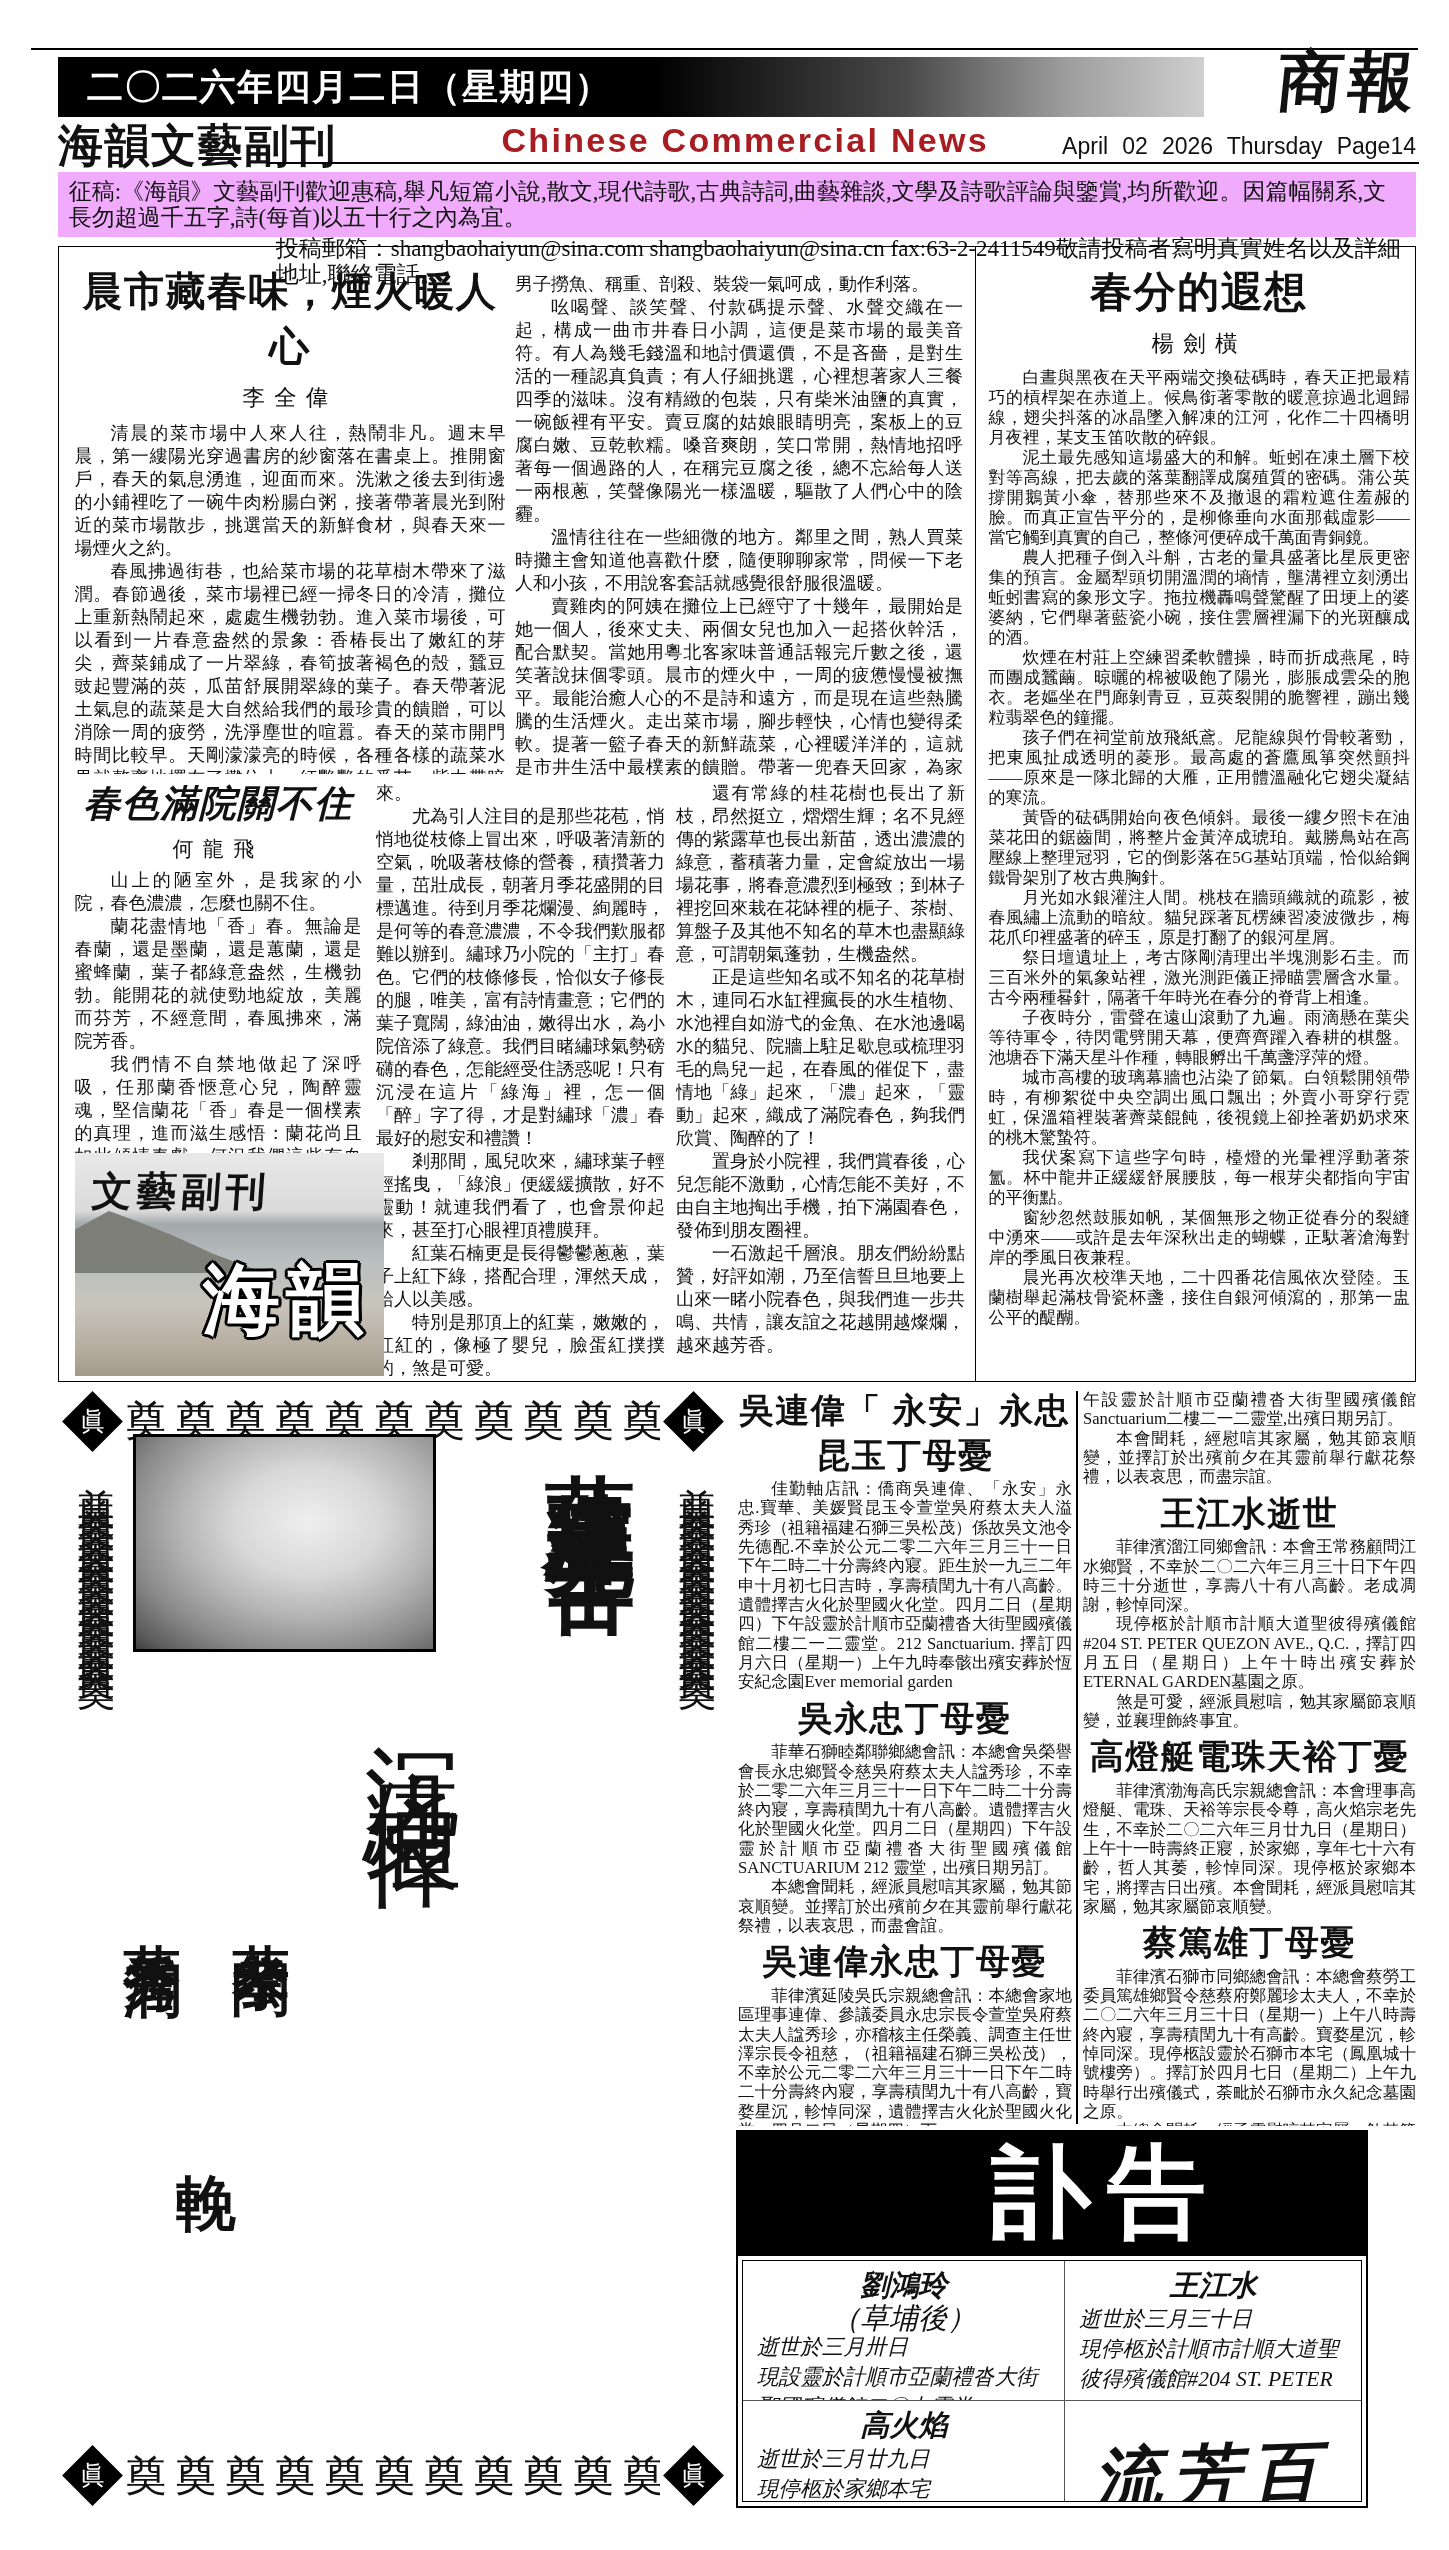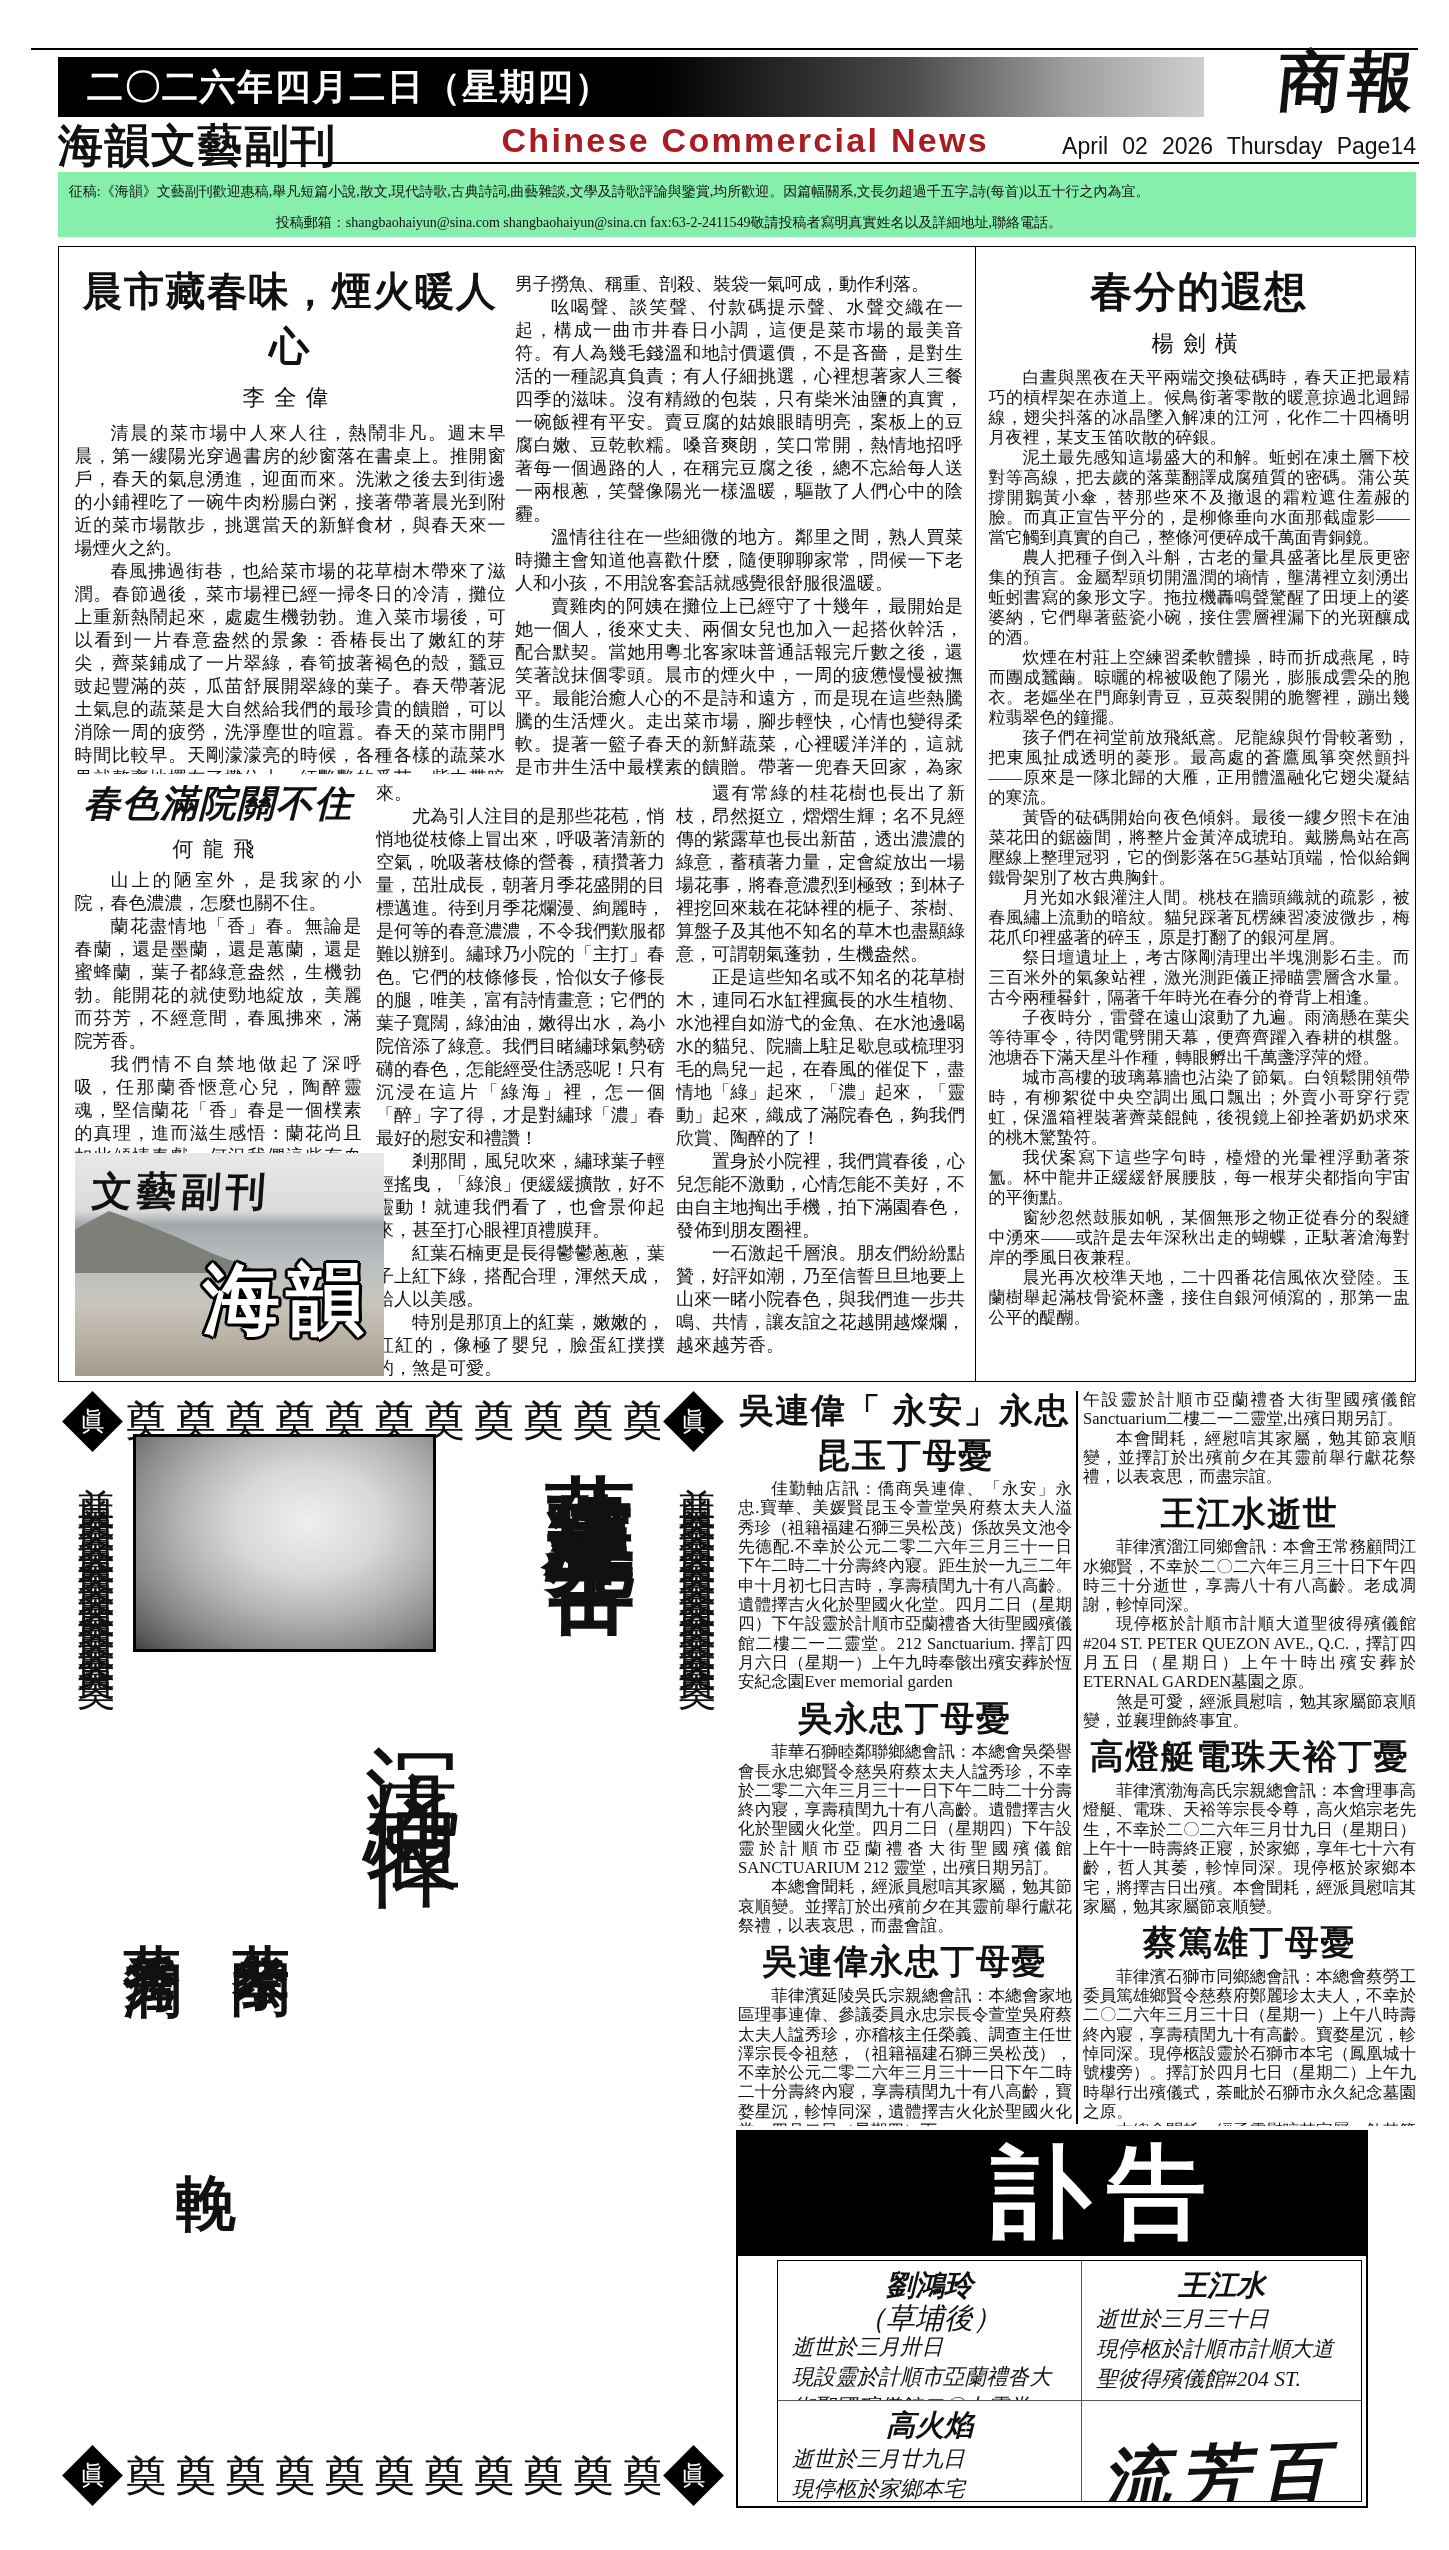--- a/index.html
+++ b/index.html
@@ -8,21 +8,21 @@
   .abs { position:absolute; }
 
   
   .rule { background:#000; }
   .black-bar { background:linear-gradient(90deg,#000 0%,#000 52%,#4a4a4a 74%,#9d9d9d 88%,#cfcfcf 100%); }
   .date-cn { color:#fff; font-family:"Liberation Sans",sans-serif; font-weight:bold; font-size:36px; line-height:60px; padding-left:29px; letter-spacing:1.5px; }
   .logo { font-family:"Liberation Serif",serif; font-weight:bold; font-size:66px; line-height:73px; letter-spacing:4.6px; transform:skewX(-6deg); text-align:right; }
   .supplement { font-family:"Liberation Sans",sans-serif; font-weight:bold; font-size:45px; letter-spacing:1.5px; }
   .ccn { font-family:"Liberation Sans",sans-serif; font-weight:bold; font-size:34px; letter-spacing:2.3px; text-align:right; }
   .date-en { font-family:"Liberation Sans",sans-serif; font-size:23px; text-align:right; word-spacing:7.7px; }
-  .notice { background:#86efac; font-size:14px; line-height:26px; padding:7px 10.8px 4.6px 10.8px; }
+  .notice { background:#f0abfc; font-size:23px; line-height:26px; padding:7px 10.8px 4.6px 10.8px; }
   .notice .l2 { padding-left:207px; margin-top:5.4px; }
 
   
   .lit-box { border:1.5px solid #000; }
   .art-title { font-family:"Liberation Sans",sans-serif; font-weight:bold; text-align:center; letter-spacing:1.5px; }
   .byline { text-align:center; letter-spacing:9.3px; font-size:22.4px; margin:7.7px 0 9.3px 0; }
   .body-col { text-align:justify; overflow:hidden; }
   .body-col p { text-indent:2em; }
   .fs24 { font-size:18px; line-height:23px; }
   .fs22 { font-size:17px; line-height:20px; }
@@ -50,21 +50,21 @@
 
   
   .ob-col { overflow:hidden; }
   .ob-head { font-family:"Liberation Sans",sans-serif; font-weight:bold; font-size:34px; line-height:40px; text-align:center; letter-spacing:1.5px; margin:6.2px 0 4.6px 0; }
   .ob-body { font-size:16.6px; line-height:19.3px; text-align:justify; }
   .ob-body p { text-indent:2em; }
 
   
   .fn-banner { background:#000; color:#fff; font-family:"Liberation Sans",sans-serif; font-weight:bold; font-size:99px; line-height:124px; letter-spacing:17px; padding-left:255px; }
   .fn-body { border:2.3px solid #000; }
-  .fn-inner { position:absolute; left:3.9px; top:3.9px; right:3.9px; bottom:3.9px; border:0.8px solid #000; display:grid; grid-template-columns:52% 48%; grid-template-rows:58% 42%;margin-left:35px; }
+  .fn-inner { position:absolute; left:3.9px; top:3.9px; right:3.9px; bottom:3.9px; border:0.8px solid #000; display:grid; grid-template-columns:52% 48%; grid-template-rows:58% 42%; }
   .fn-cell { padding:6.2px 14px; overflow:hidden; font-style:italic; }
   .fn-cell.br { border-left:0.8px solid #555; }
   .fn-cell.bb { border-top:0.8px solid #555; }
   .fn-name { font-weight:bold; font-style:italic; font-size:29px; text-align:center; line-height:37px; }
   .fn-note { font-size:29px; text-align:center; line-height:28px; }
   .fn-lines p { font-size:21.6px; line-height:30px; text-indent:0; }
   .fn-closing { font-weight:bold; font-style:italic; font-size:68px; text-align:center; line-height:93px; letter-spacing:10.8px; transform:rotate(-2deg); }
 </style>
 </head>
 <body>

